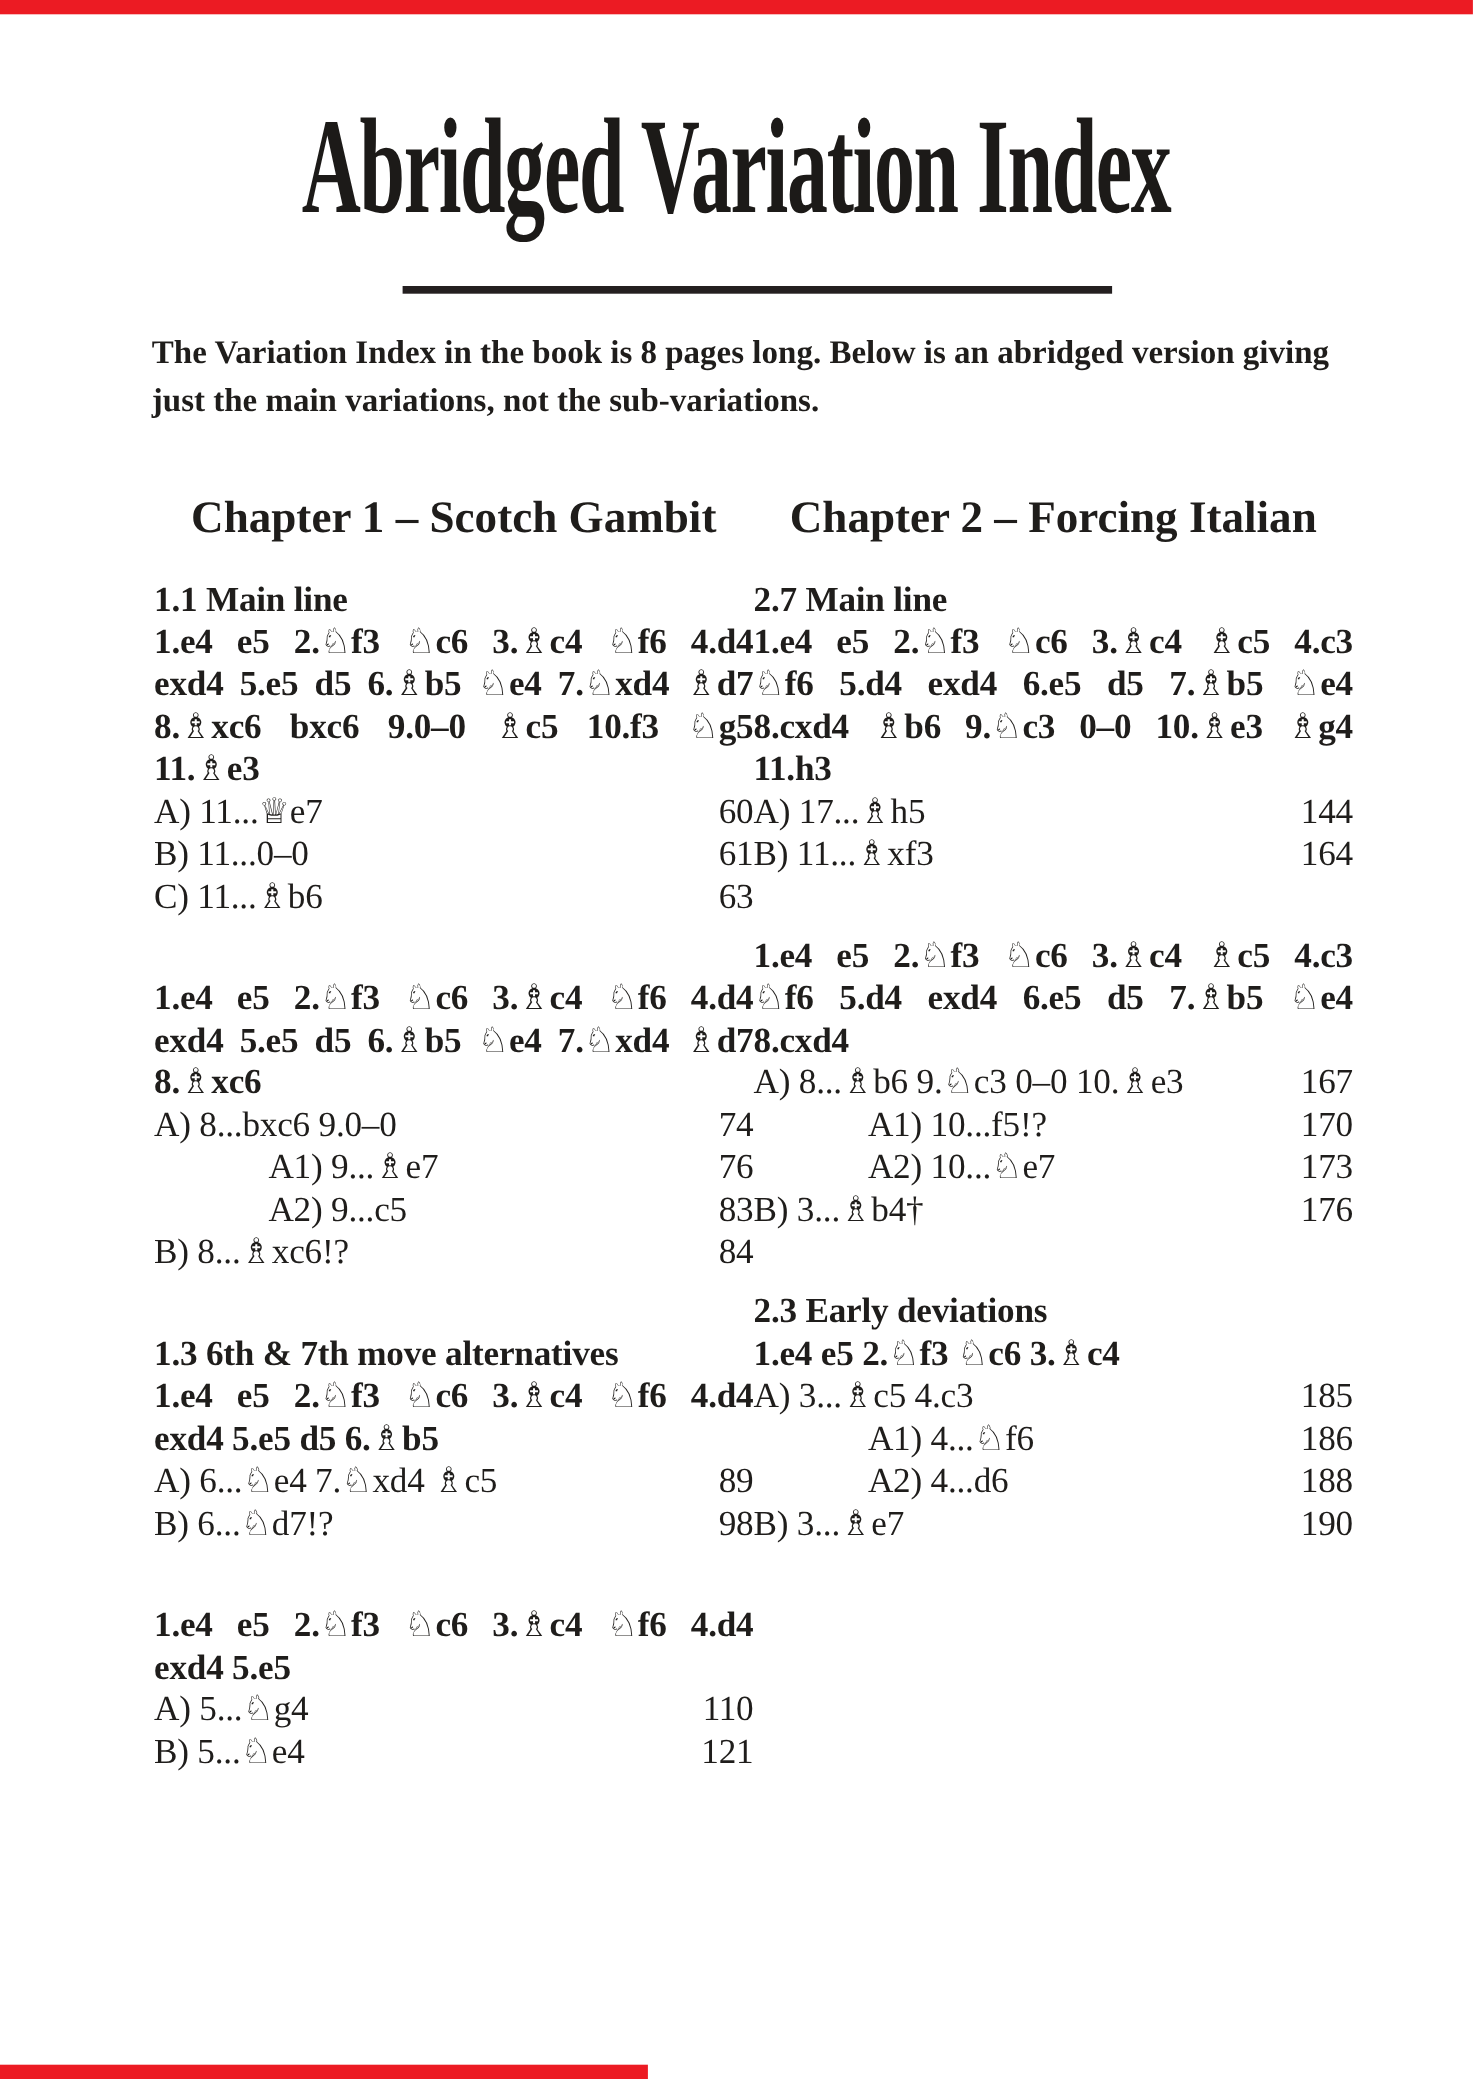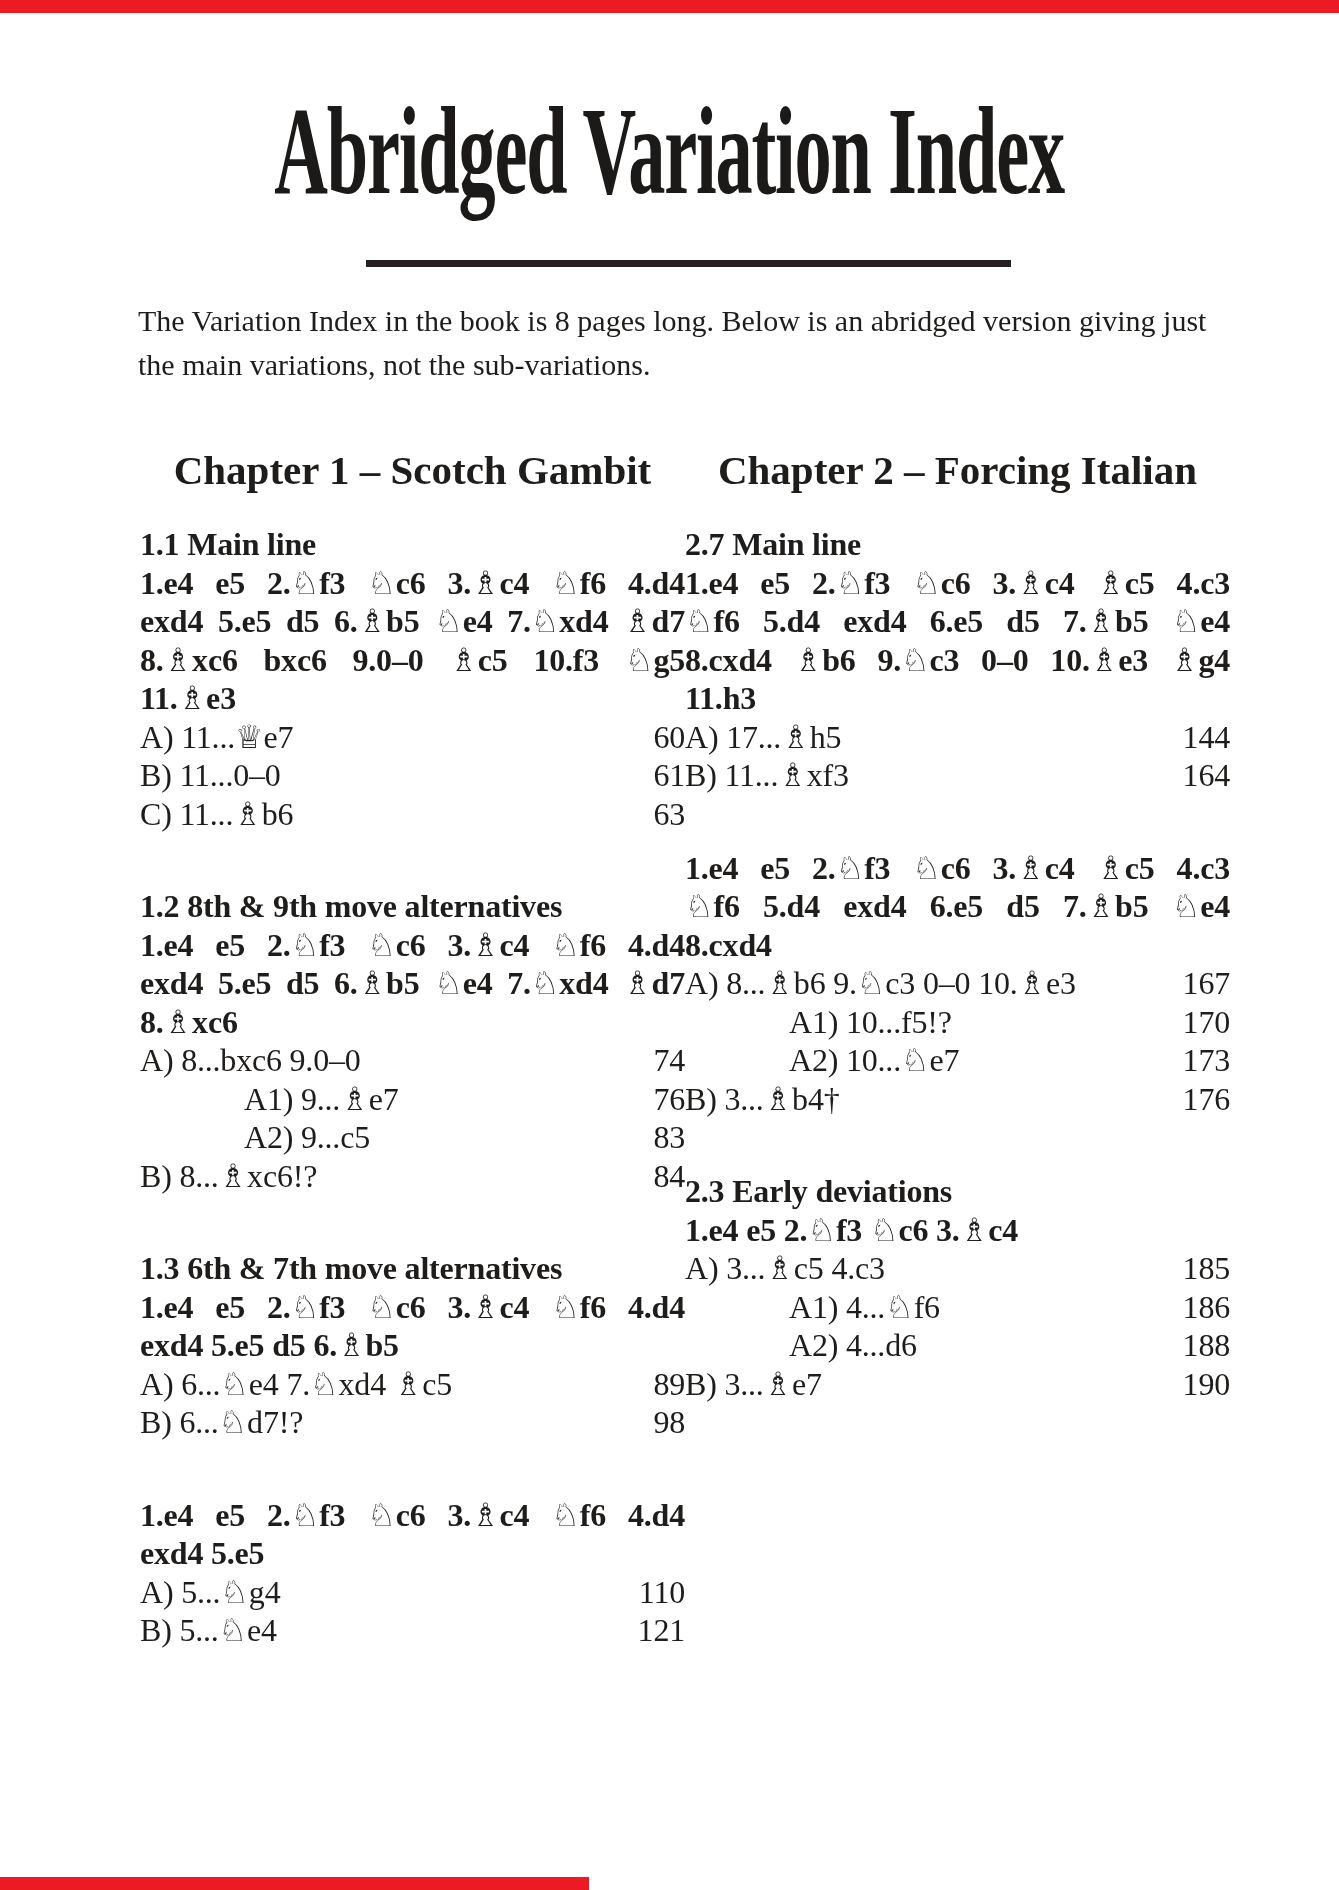--- a/index.html
+++ b/index.html
@@ -34,20 +34,21 @@
   .rule {
     width: 645px;
     height: 7px;
     background: #241f20;
     margin: 40px 0 0 366px;
   }
   .intro {
     margin: 32px 126px 15px 138px;
     font-size: 30px;
     line-height: 44px;
+    font-weight: bold;
   }
   .columns {
     display: flex;
     margin: 58px 109px 0 140px;
   }
   .col { flex: 1; min-width: 0; }
   h2.chapter {
     font-size: 41px;
     line-height: 50px;
     font-weight: bold;
@@ -113,21 +114,20 @@
           <span class="vlabel">B) 11...0–0</span>
           <span class="vpage">61</span>
         </div>
         <div class="var">
           <span class="vlabel">C) 11...♗b6</span>
           <span class="vpage">63</span>
         </div>
       </div>
 
       <div class="sec">
-        <h3>1.2 8th &amp; 9th move alternatives</h3>
         <div class="mline">1.e4 e5 2.♘f3 ♘c6 3.♗c4 ♘f6 4.d4</div>
         <div class="mline">exd4 5.e5 d5 6.♗b5 ♘e4 7.♘xd4 ♗d7</div>
         <div class="mline last">8.♗xc6</div>
         <div class="var">
           <span class="vlabel">A) 8...bxc6 9.0–0</span>
           <span class="vpage">74</span>
         </div>
         <div class="var sub">
           <span class="vlabel">A1) 9...♗e7</span>
           <span class="vpage">76</span>

